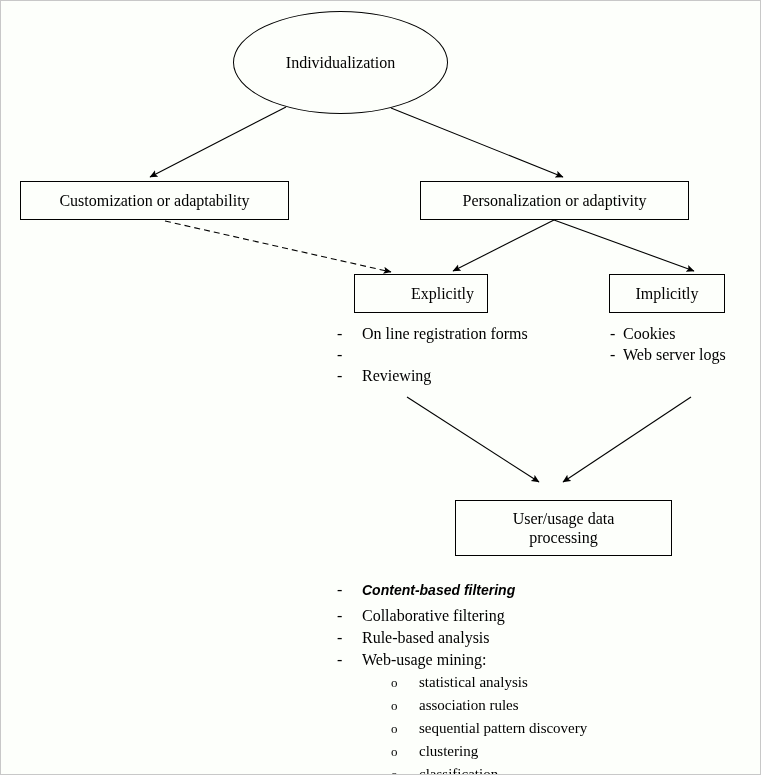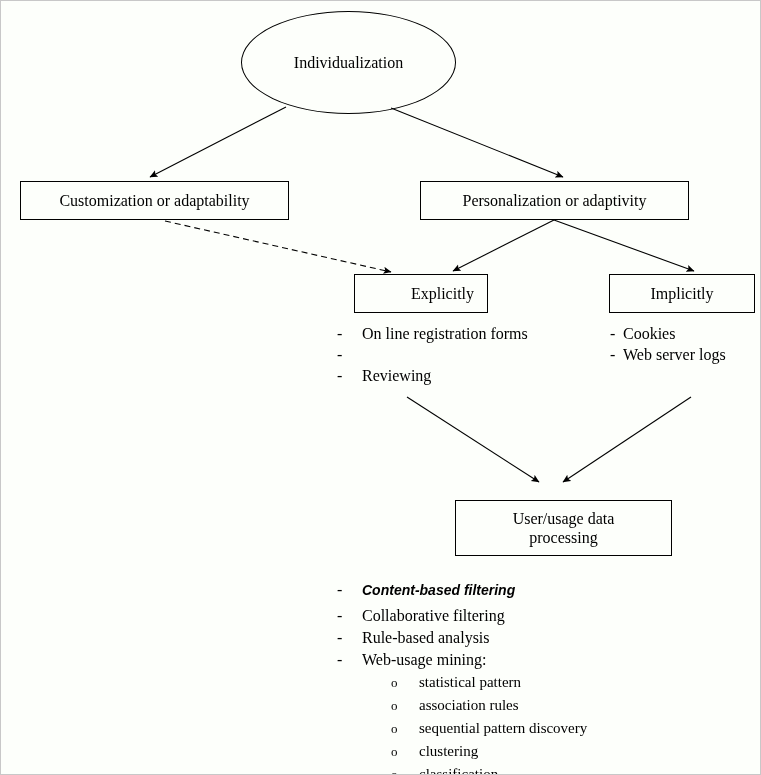--- a/index.html
+++ b/index.html
@@ -120,37 +120,37 @@
 
     <line x1="553" y1="219" x2="452" y2="270" stroke="#000000" stroke-width="1.1" marker-end="url(#arrowhead)"></line>
 
     <line x1="553" y1="219" x2="693" y2="270" stroke="#000000" stroke-width="1.1" marker-end="url(#arrowhead)"></line>
 
     <line x1="406" y1="396" x2="538" y2="481" stroke="#000000" stroke-width="1.1" marker-end="url(#arrowhead)"></line>
 
     <line x1="690" y1="396" x2="562" y2="481" stroke="#000000" stroke-width="1.1" marker-end="url(#arrowhead)"></line>
   </svg>
 
-  <div class="node ellipse" style="left:240px; top:10px; width:215px; height:103px;">
+  <div class="node ellipse" style="left:232px; top:10px; width:215px; height:103px;">
     <span class="node-label">Individualization</span>
   </div>
 
   <div class="node" style="left:419px; top:180px; width:269px; height:39px;">
     <span class="node-label">Personalization or adaptivity</span>
   </div>
 
   <div class="node" style="left:19px; top:180px; width:269px; height:39px;">
     <span class="node-label">Customization or adaptability</span>
   </div>
 
   <div class="node" style="left:353px; top:273px; width:134px; height:39px;padding-left:43px;">
     <span class="node-label">Explicitly</span>
   </div>
 
-  <div class="node" style="left:608px; top:273px; width:146px; height:39px;">
+  <div class="node" style="left:608px; top:273px; width:116px; height:39px;">
     <span class="node-label">Implicitly</span>
   </div>
 
   <div class="node" style="left:454px; top:499px; width:217px; height:56px;">
     <span class="node-label">User/usage data
 processing</span>
   </div>
 
   <div class="bullet-list list-explicit" style="left:336px; top:322px;">
     <div class="bullet-row">
@@ -192,21 +192,21 @@
     </div>
     <div class="bullet-row">
       <span class="bullet-mark">-</span>
       <span class="bullet-text">Web-usage mining:</span>
     </div>
   </div>
 
   <div class="sub-list" style="left:390px; top:670px;">
     <div class="bullet-row">
       <span class="bullet-mark">o</span>
-      <span class="bullet-text">statistical pattern</span>
+      <span class="bullet-text">statistical analysis</span>
     </div>
     <div class="bullet-row">
       <span class="bullet-mark">o</span>
       <span class="bullet-text">association rules</span>
     </div>
     <div class="bullet-row">
       <span class="bullet-mark">o</span>
       <span class="bullet-text">sequential pattern discovery</span>
     </div>
     <div class="bullet-row">

